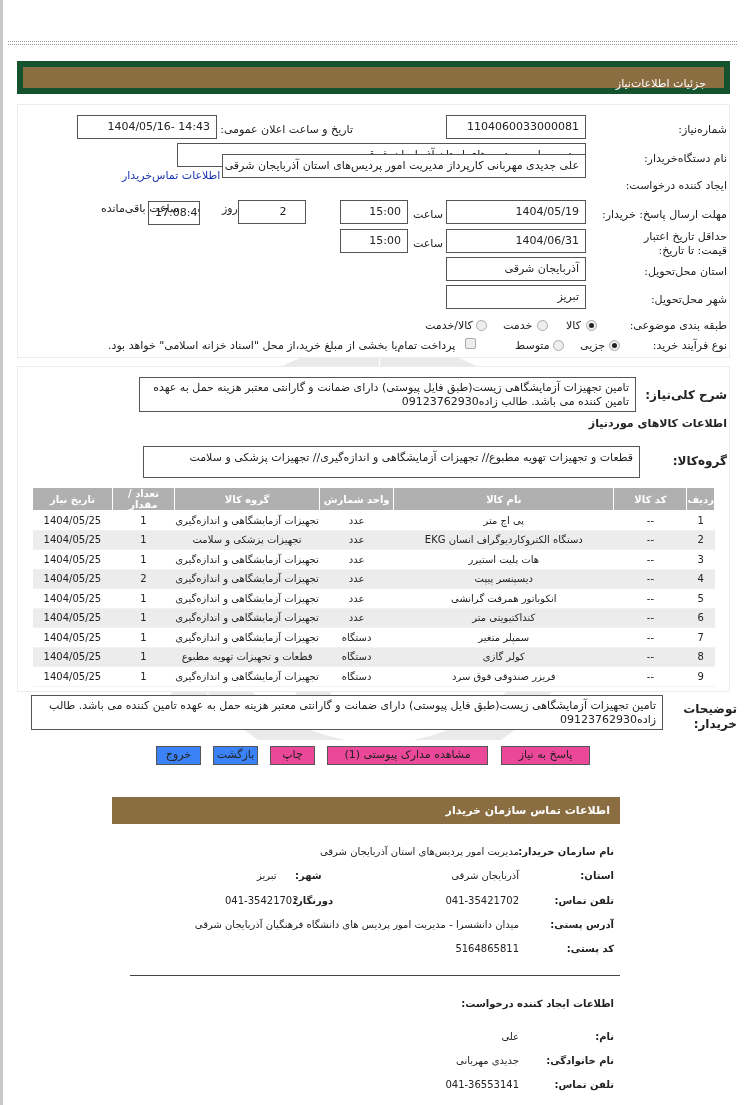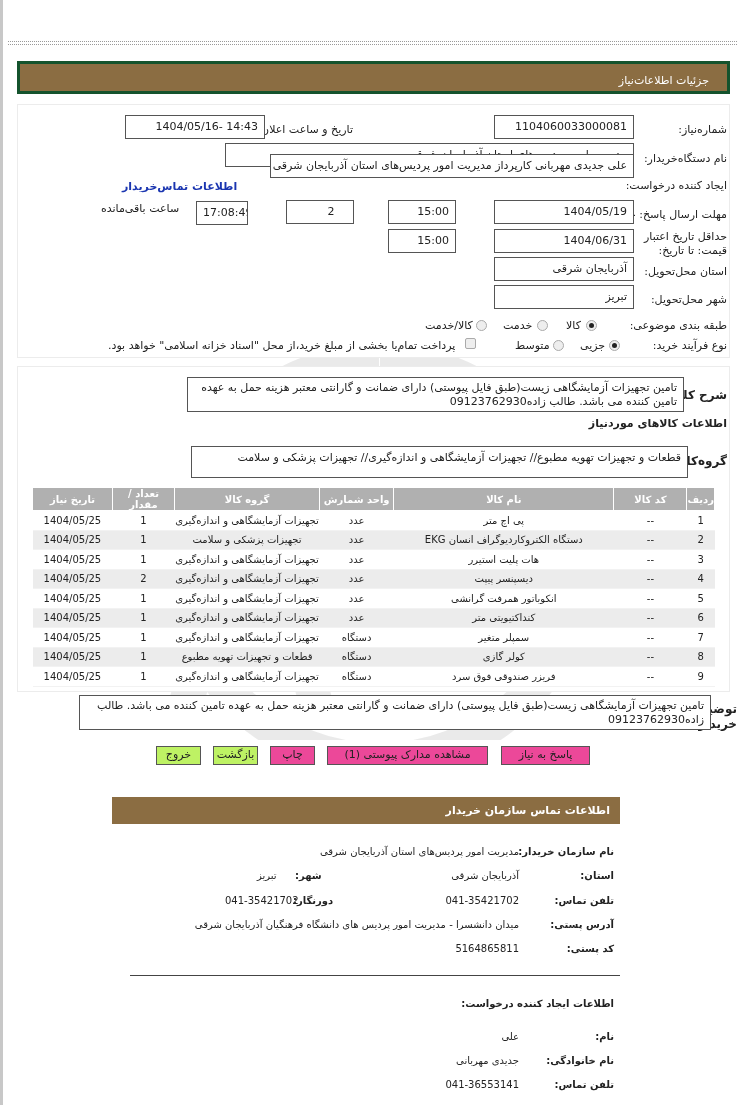--- a/index.html
+++ b/index.html
@@ -1,36 +1,36 @@
 <!DOCTYPE html>
 <html><head>
 <meta charset="utf-8">
 <style>
   * { box-sizing: border-box; margin: 0; padding: 0; }
   html, body { width: 745px; height: 1105px; background: #fff; overflow: hidden; }
   body { font-family: "DejaVu Sans", sans-serif; font-size: 11px; color: #222; position: relative; direction: rtl; }
   .left-rule { position: absolute; left: 0; top: 0; width: 3px; height: 1105px; background: #c8c8c8; }
   .dotted-line { position: absolute; top: 41px; left: 8px; width: 729px; height: 4px; border-top: 1px dotted #9a9a9a; border-bottom: 1px dotted #9a9a9a; }
-  .title-bar { position: absolute; top: 61px; left: 17px; width: 713px; height: 33px; background: #8b6d42; border: 3px solid #14532d; color: #fff; font-size: 11px; line-height: 33px; padding-right: 18px; }
+  .title-bar { position: absolute; top: 61px; left: 17px; width: 713px; height: 33px; background: #8b6d42; border: 6px solid #14532d; color: #fff; font-size: 11px; line-height: 33px; padding-right: 18px; }
   .panel { position: absolute; background: #fff; border: 1px solid #ececec; }
   .lbl { position: absolute; font-size: 11px; color: #222; white-space: nowrap; }
-  .box { position: absolute; border: 1px solid #555; background: #fff; font-size: 11px; padding: 0 6px; line-height: 22px; white-space: nowrap; overflow: hidden; text-align: right; margin-left: 48px; }
+  .box { position: absolute; border: 1px solid #555; background: #fff; font-size: 11px; padding: 0 6px; line-height: 22px; white-space: nowrap; overflow: hidden; text-align: right; }
   .box.ltr { direction: ltr; text-align: right; }
   .link { position: absolute; color: #1a35b0; font-size: 11px; white-space: nowrap; cursor: pointer; }
   .radio { position: absolute; width: 11px; height: 11px; border-radius: 50%; border: 1px solid #aaa; background: #eee; }
   .radio.on::after { content: ""; position: absolute; left: 2px; top: 2px; width: 5px; height: 5px; border-radius: 50%; background: #222; }
   .check { position: absolute; width: 11px; height: 11px; border: 1px solid #aaa; background: #eee; border-radius: 2px; }
   .bold-lbl { position: absolute; font-weight: bold; font-size: 11px; white-space: nowrap; }
   table.items { position: absolute; top: 487px; left: 32px; width: 683px; border-collapse: collapse; font-size: 10px; }
   table.items th { background: #b0b0b0; color: #fff; font-weight: bold; height: 22px; border: 1px solid #fff; text-align: center; }
   table.items td { height: 19.5px; text-align: center; border-bottom: 1px solid #f2f2f2; }
   table.items tr:nth-child(even) td { background: #ececec; }
   .btn { position: absolute; height: 19px; border: 1px solid #555; font-size: 11px; text-align: center; line-height: 15px; cursor: pointer; white-space: nowrap; }
   .btn.green { background: #ec4899; }
-  .btn.red { background: #bef264; }
+  .btn.red { background: #3b82f6; }
   .section-bar { position: absolute; top: 797px; left: 112px; width: 508px; height: 27px; background: #8b6d42; color: #fff; font-weight: bold; font-size: 11px; line-height: 27px; padding-right: 10px; }
   .c-lbl { position: absolute; font-weight: bold; font-size: 10px; white-space: nowrap; }
   .c-val { position: absolute; font-size: 10px; white-space: nowrap; }
   .hr { position: absolute; top: 975px; left: 130px; width: 490px; height: 1px; background: #444; }
   .watermark { position: absolute; pointer-events: none; }
 </style>
 </head>
 <body>
 
 <div class="left-rule"></div>
@@ -54,21 +54,21 @@
 <div class="box ltr" style="top:115px;left:446px;width:140px;height:24px;">1104060033000081</div>
 
 <span class="lbl" style="top:123px;right:392px;">تاریخ و ساعت اعلان عمومی:</span>
 <div class="box ltr" style="top:115px;left:77px;width:140px;height:24px;">1404/05/16- 14:43</div>
 
 <span class="lbl" style="top:152px;right:18px;">نام دستگاه‌خریدار:</span>
 <div class="box" style="top:143px;left:177px;width:409px;height:24px;">مدیریت امور پردیس‌های استان آذربایجان شرقی</div>
 
 <span class="lbl" style="top:179px;right:18px;">ایجاد کننده درخواست:</span>
 <div class="box" style="top:154px;left:222px;width:364px;height:24px;">علی جدیدی مهربانی کارپرداز مدیریت امور پردیس‌های استان آذربایجان شرقی</div>
-<span class="link" style="top:180px;left:122px;font-weight:bold;">اطلاعات تماس‌خریدار</span>
+<span class="link" style="top:169px;left:122px;">اطلاعات تماس‌خریدار</span>
 
 <span class="lbl" style="top:208px;right:18px;">مهلت ارسال پاسخ: خریدار:</span>
 <div class="box ltr" style="top:200px;left:446px;width:140px;height:24px;">1404/05/19</div>
 <span class="lbl" style="top:208px;left:413px;">ساعت</span>
 <div class="box ltr" style="top:200px;left:340px;width:68px;height:24px;">15:00</div>
 <div class="box ltr" style="top:200px;left:238px;width:68px;height:24px;text-align:center;padding-left:28px;">2</div>
 <span class="lbl" style="top:202px;left:222px;">روز</span>
 <div class="box ltr" style="top:201px;left:148px;width:52px;height:24px;">17:08:49</div>
 <span class="lbl" style="top:202px;left:68px;margin-left:33px;">ساعت باقی‌مانده</span>
 

